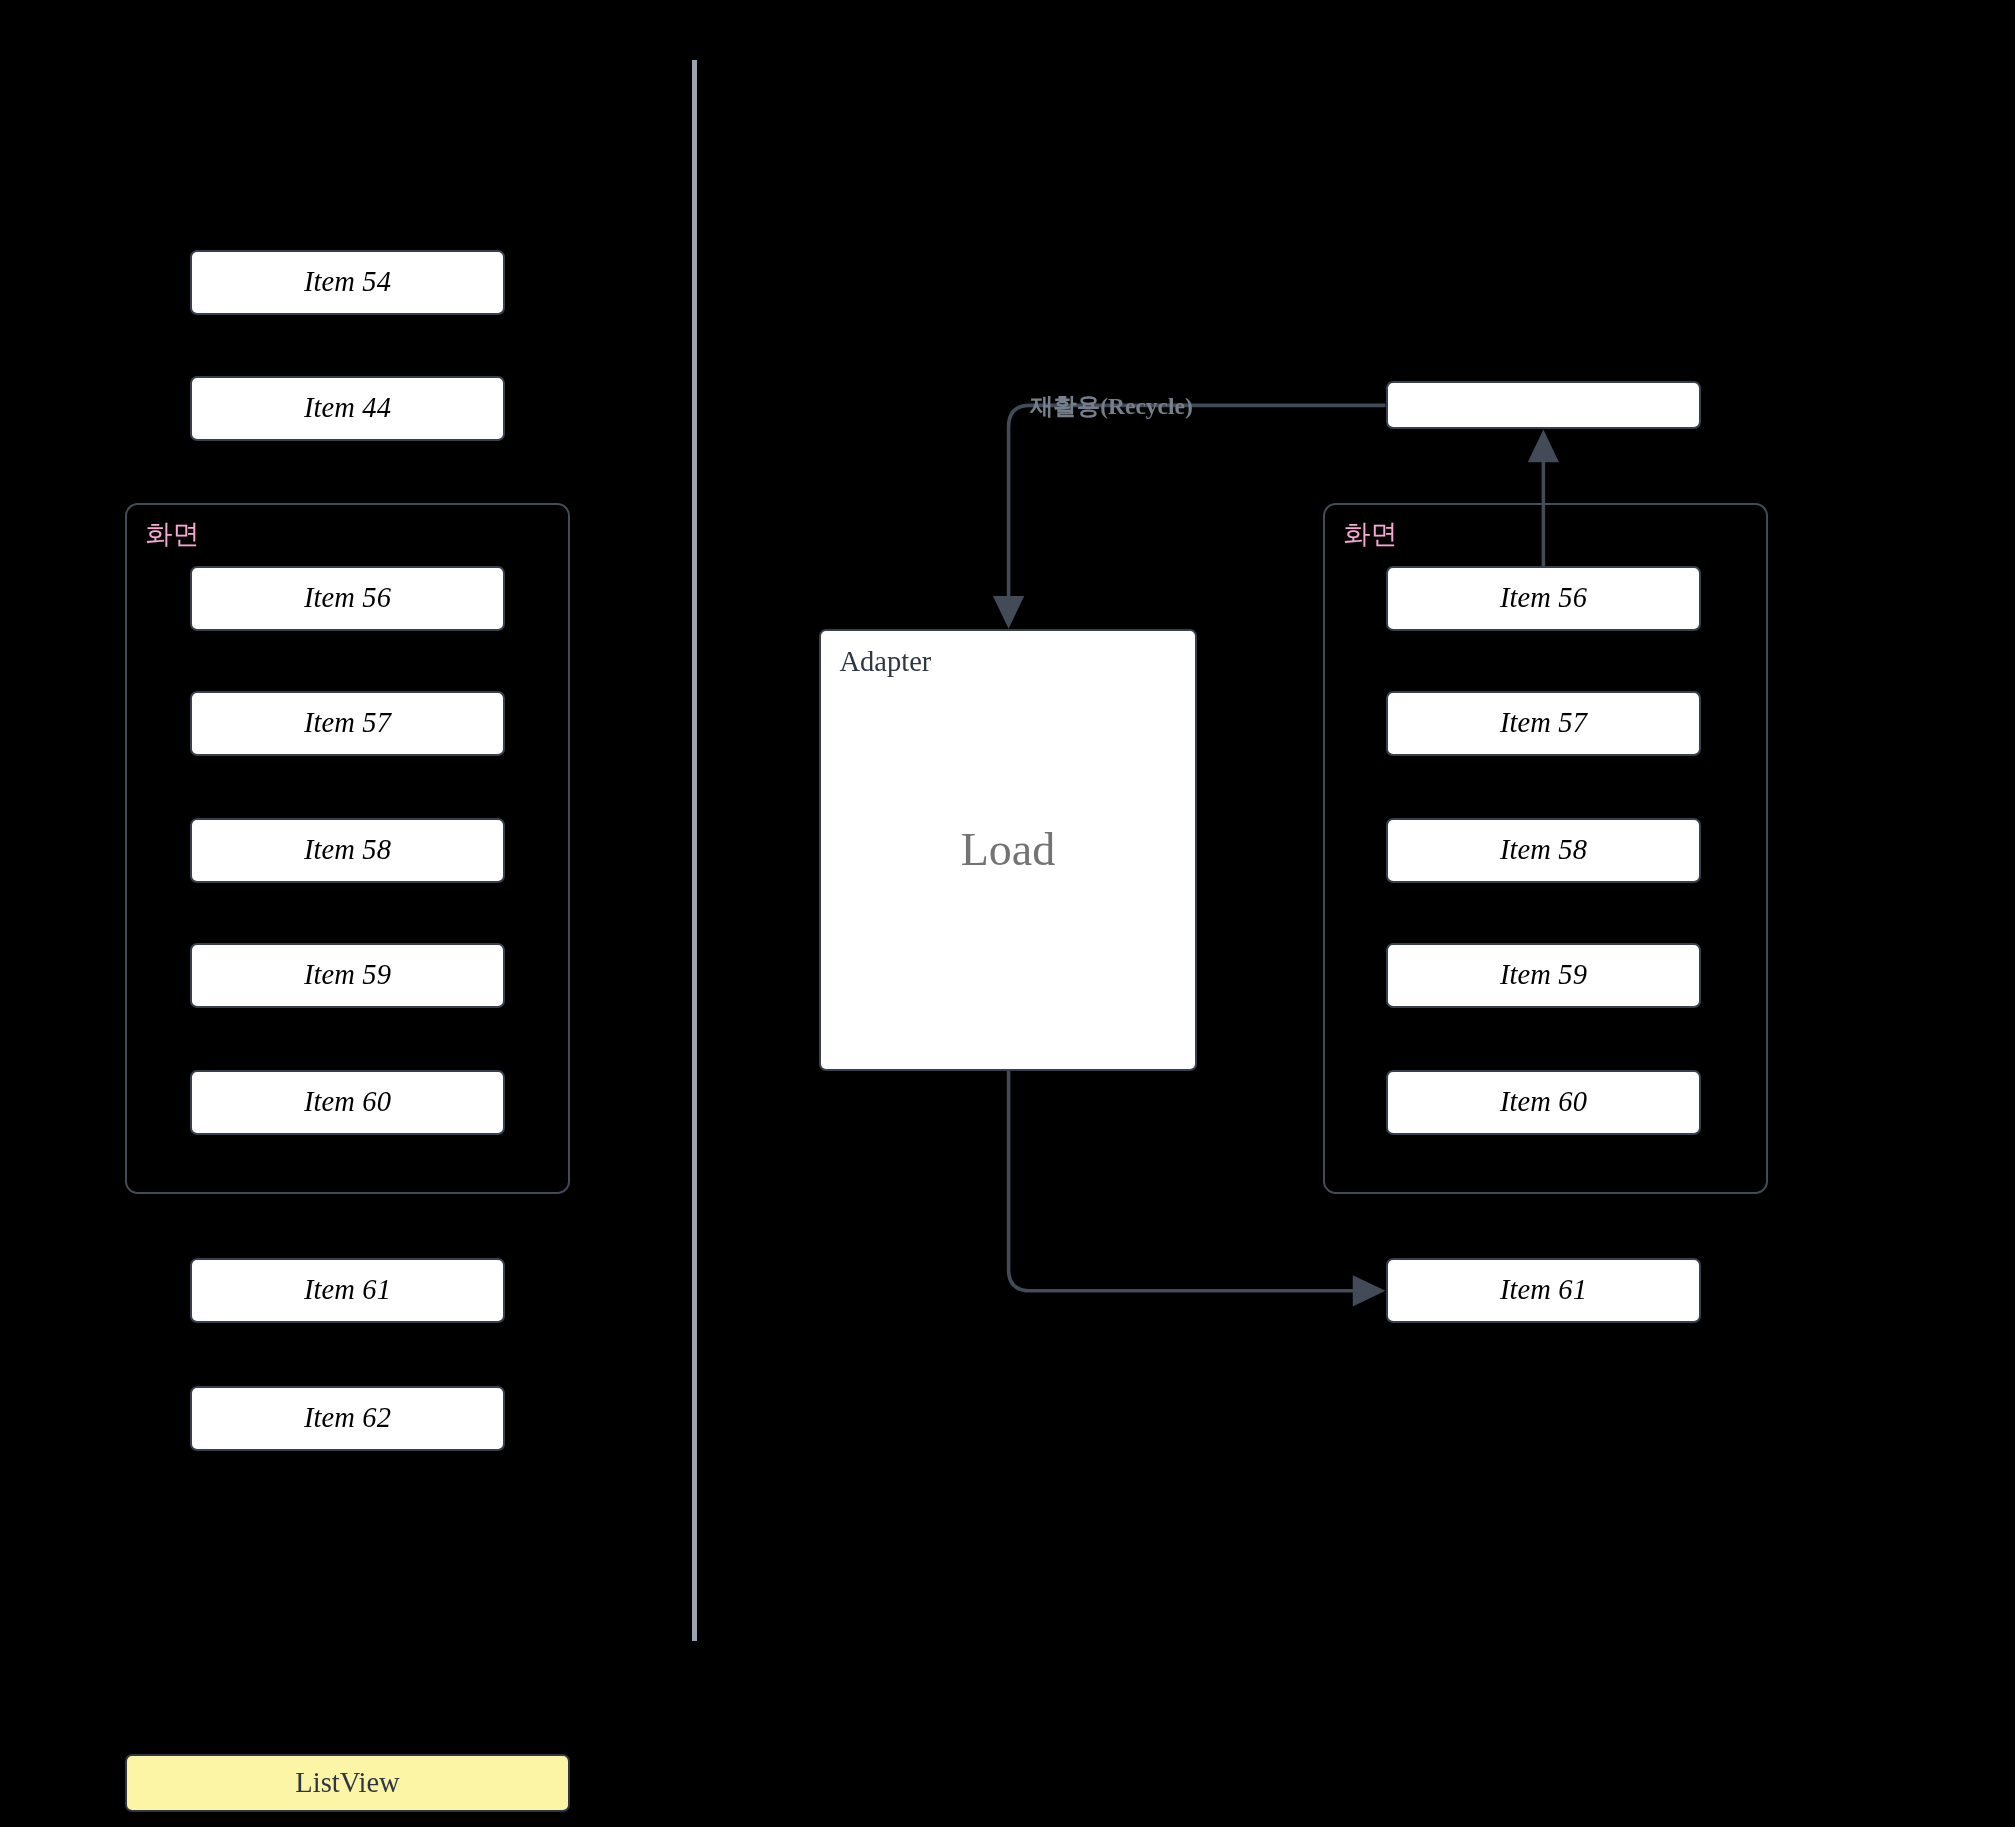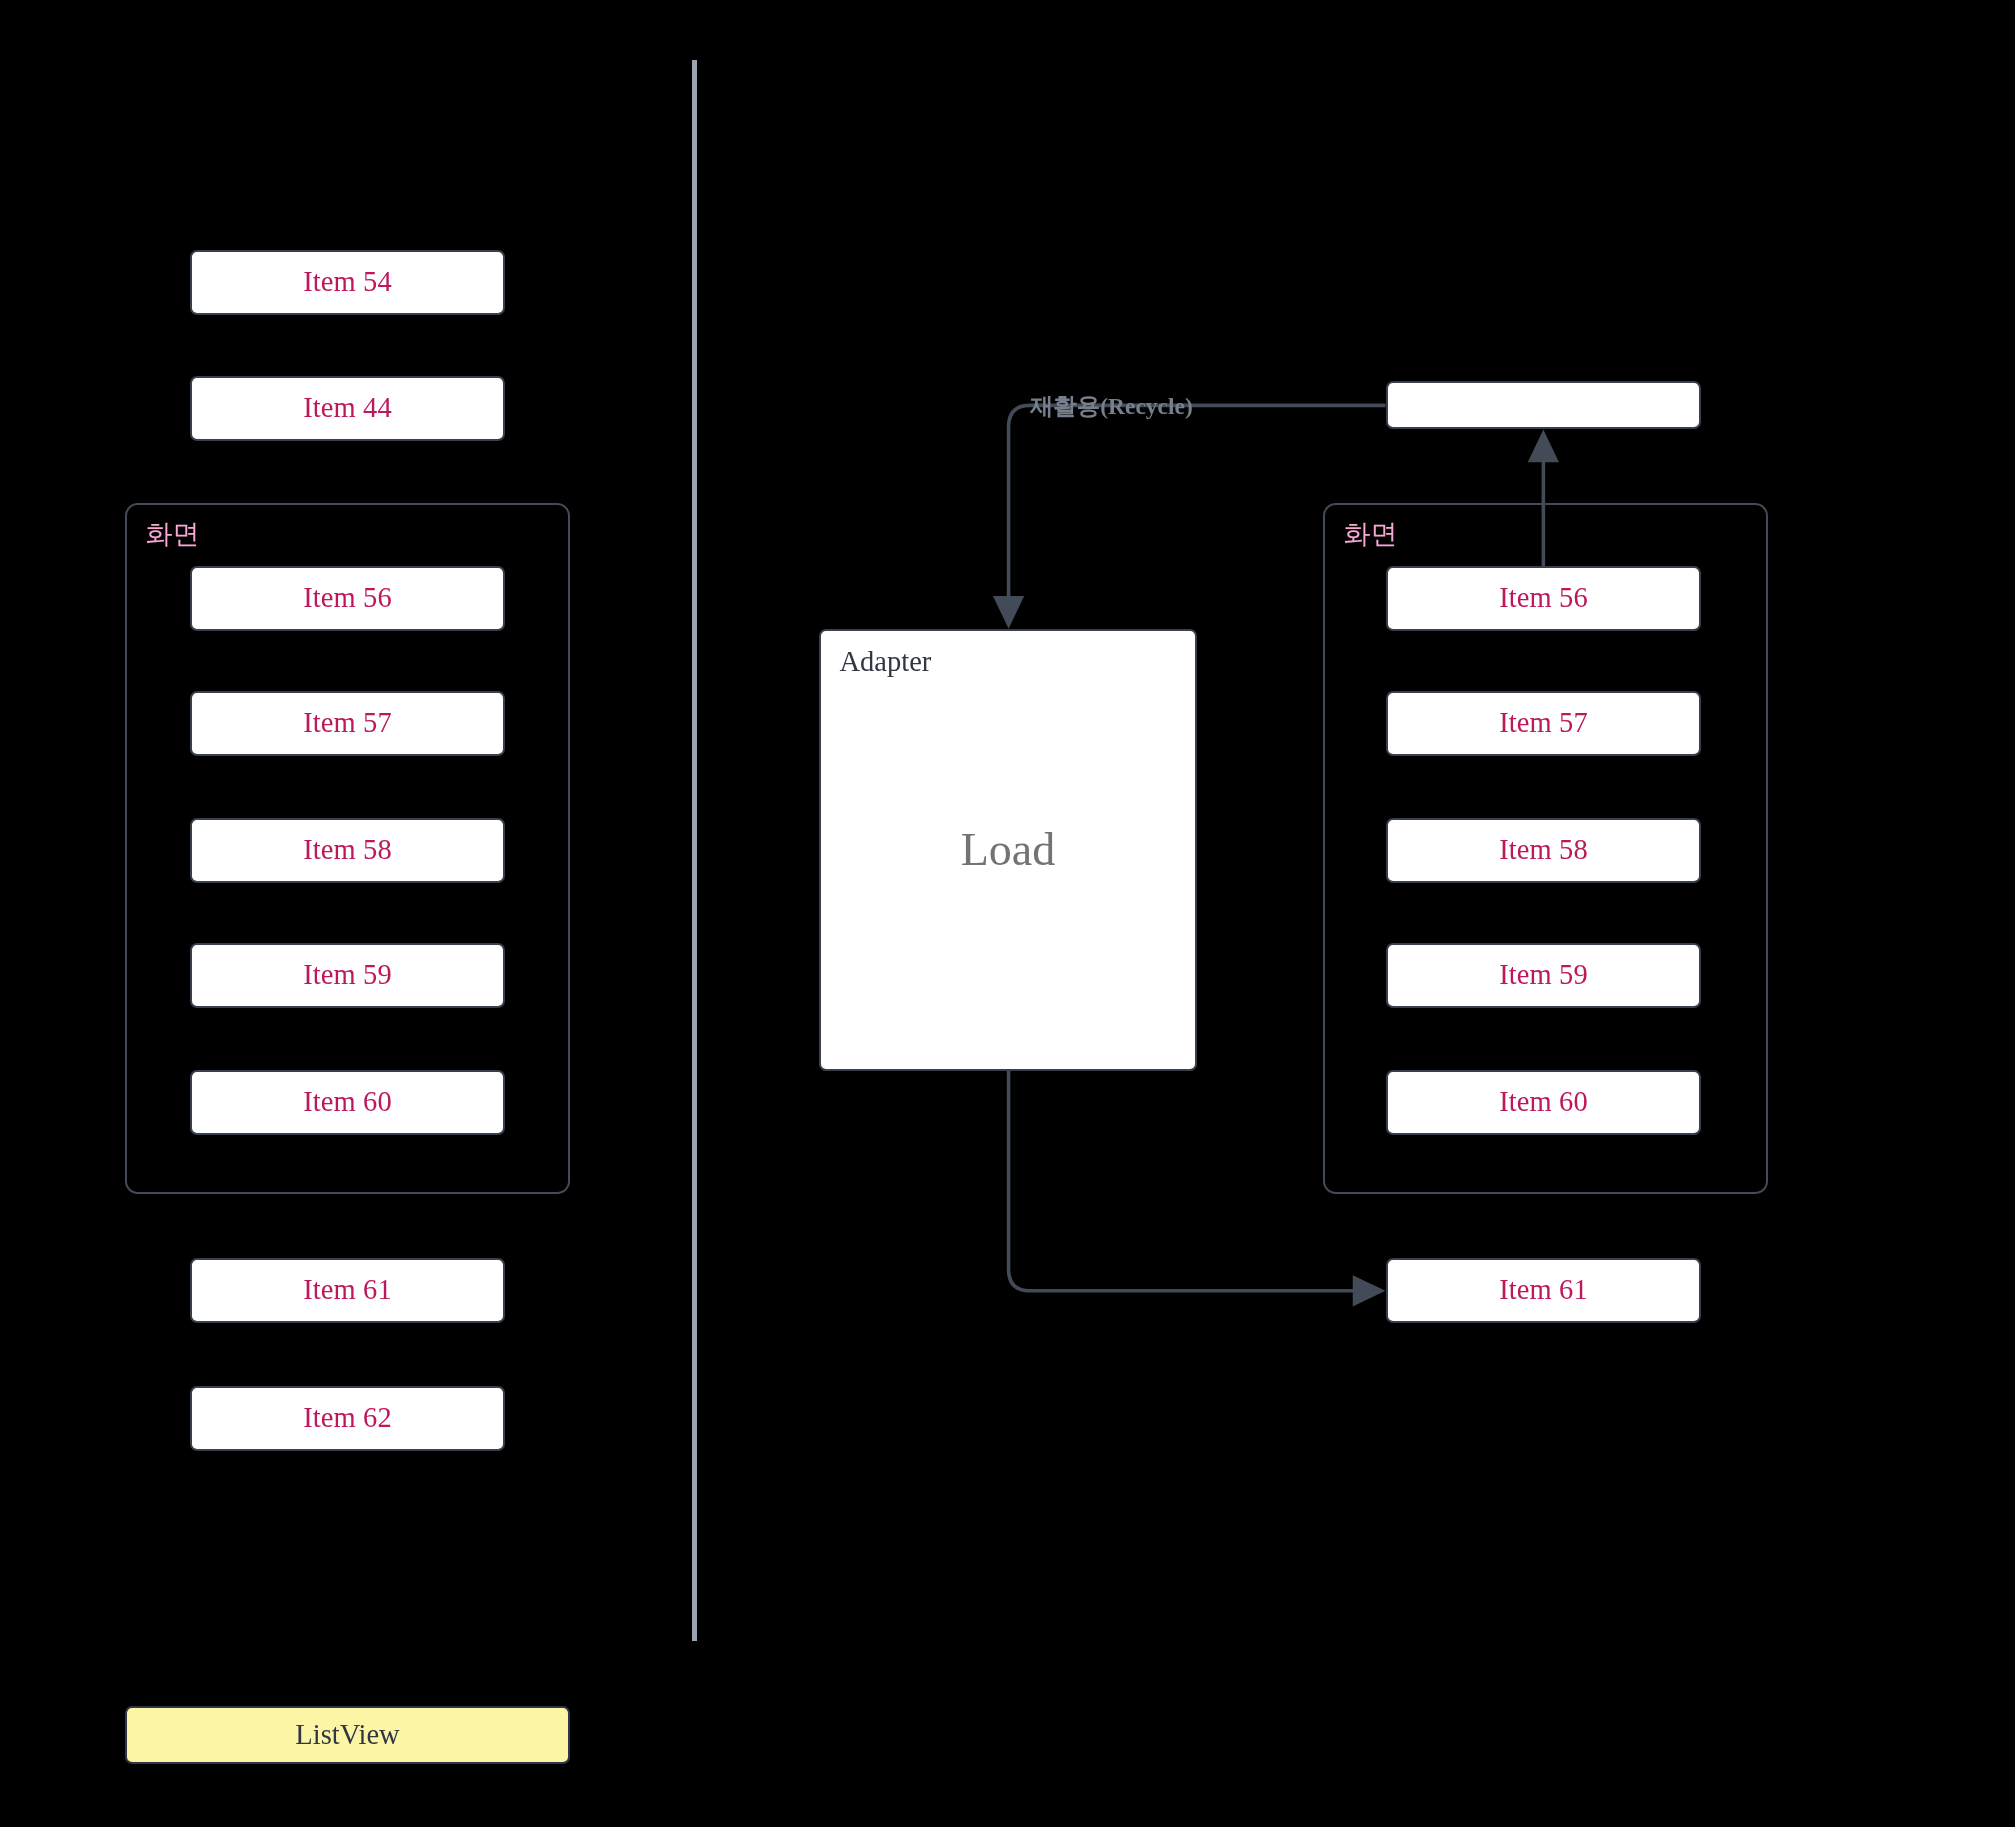--- a/index.html
+++ b/index.html
@@ -21,24 +21,25 @@
     position: absolute;
     width: 315px;
     height: 65px;
     background: #FFFFFF;
     border: 2.1px solid #37404C;
     border-radius: 7.1px;
     box-sizing: border-box;
     display: flex;
     align-items: center;
     justify-content: center;
-    color: #be185d;
+    color: #000000;
     font-size: 28.5px;
     line-height: 1;
     letter-spacing: 0.1px;
+    font-style: italic;
   }
 
   
   .screen-box {
     position: absolute;
     border: 2.1px solid #424B57;
     border-radius: 12.8px;
     box-sizing: border-box;
     background: transparent;
   }
@@ -204,18 +205,18 @@
     <polygon class="edge-head" points="1418,884 1396,838 1440,838"></polygon>
     <text class="edge-label" x="1448" y="582">재활용(Recycle)</text>
 
     <path class="edge-line" d="M 1418 1506 L 1418 1785 Q 1418 1815 1448 1815 L 1918 1815"></path>
     <polygon class="edge-head" points="1948,1815 1902,1793 1902,1837"></polygon>
 
     <path class="edge-line" d="M 2170 796 L 2170 634"></path>
     <polygon class="edge-head" points="2170,604 2148,650 2192,650"></polygon>
   </svg>
 
-  <div class="legend-box" style="left:125px; top:1706px; width:445px;">
+  <div class="legend-box" style="left:125px; top:1754px; width:445px;">
     <span>ListView</span>
   </div>
 
 </div>
 
 
 </body></html>

